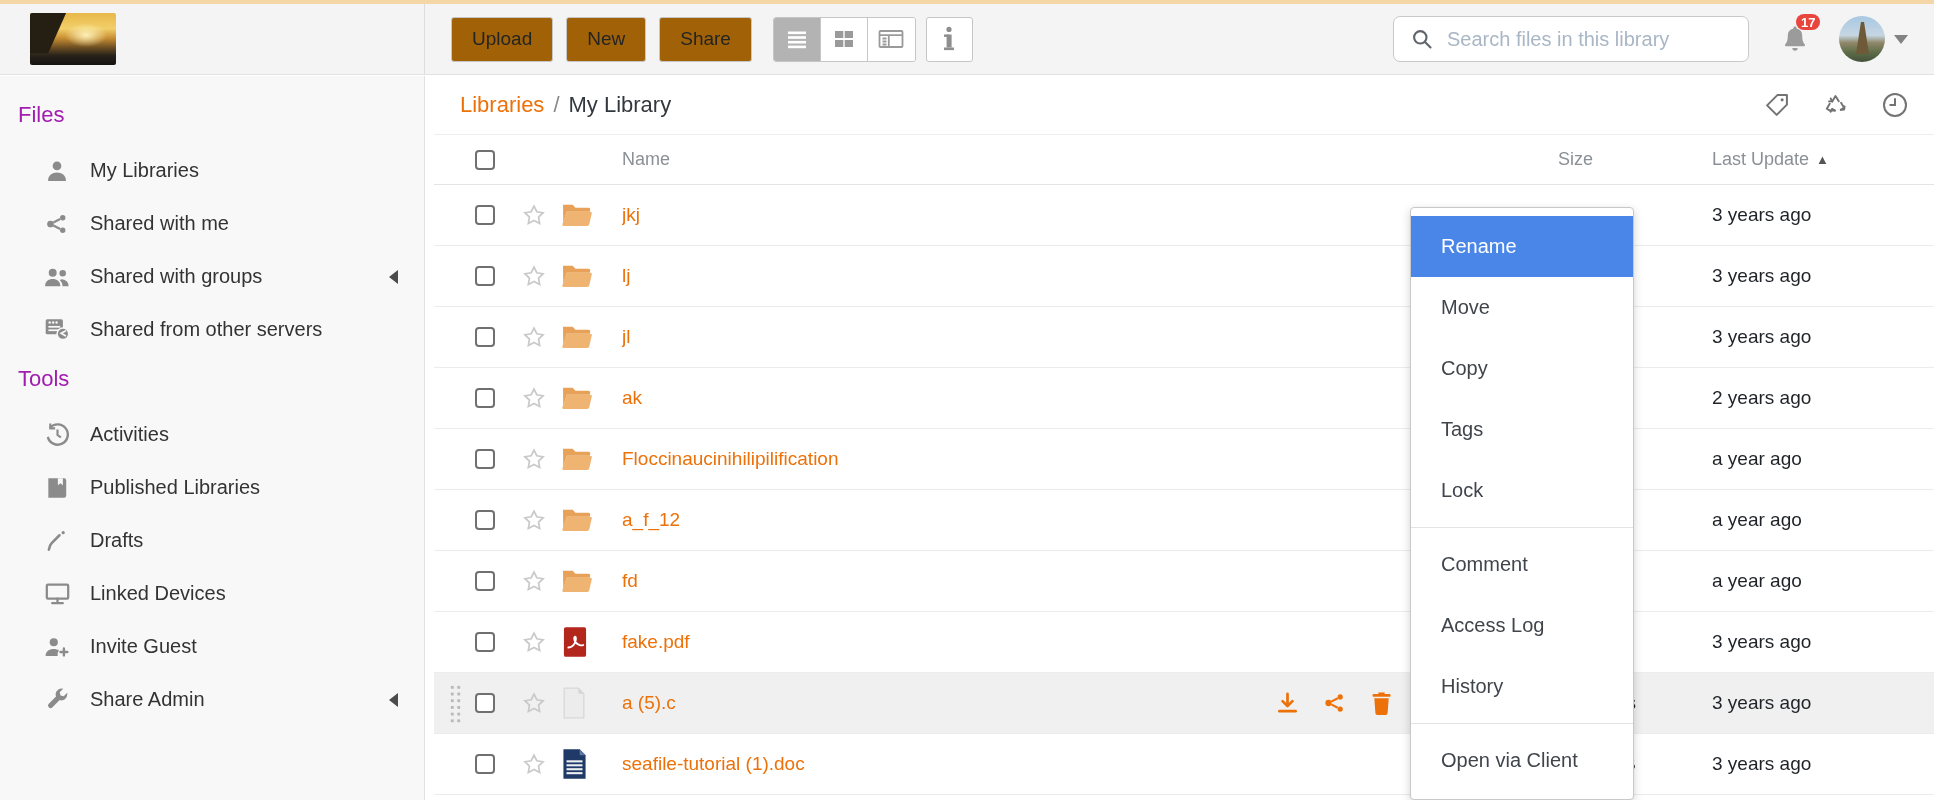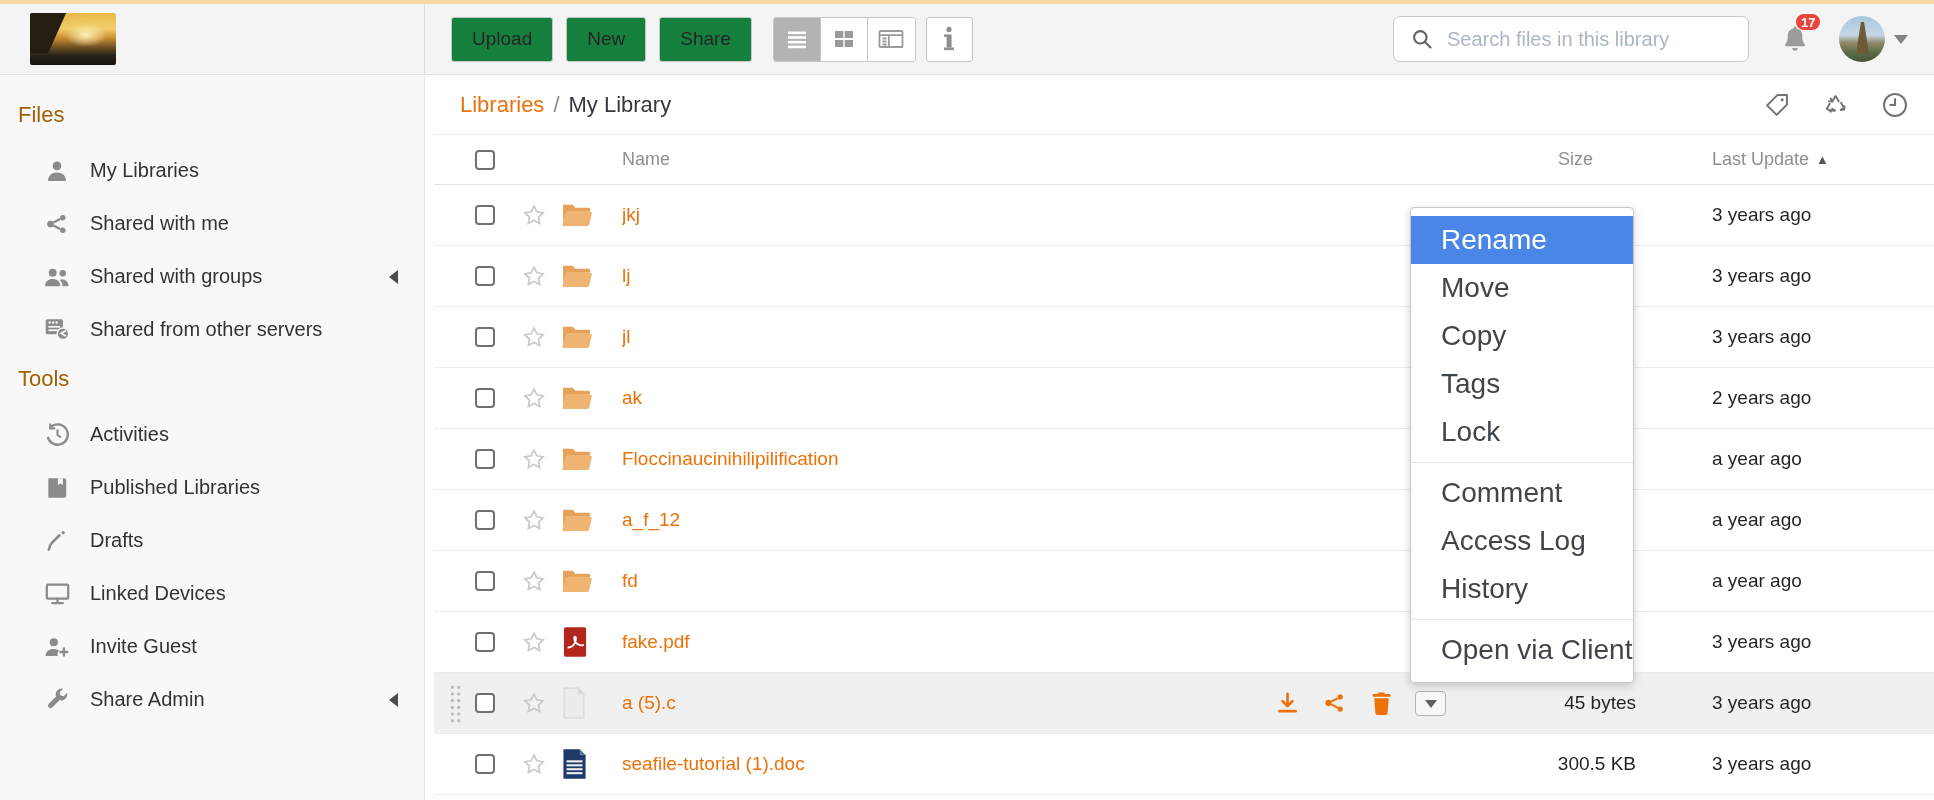--- a/index.html
+++ b/index.html
@@ -14,21 +14,21 @@
     background:#f4f4f5; border-bottom:1px solid #e2e2e3; display:flex; }
   .hleft { flex:0 0 425px; border-right:1px solid #dcdcdc; display:flex; align-items:center; padding-left:30px; }
   .logo { width:86px; height:52px; border-radius:2px; position:relative; overflow:hidden; cursor:pointer;
     background:linear-gradient(to bottom,#e8b84a 0%,#f2cf6a 30%,#c98f33 48%,#6e4f22 66%,#27211a 82%,#16130f 100%); }
   .logo::before { content:""; position:absolute; left:0; top:0; width:42%; height:78%;
     background:#251e13; clip-path:polygon(0 0,100% 0,50% 100%,0 100%); }
   .logo::after { content:""; position:absolute; left:38%; top:18%; width:46px; height:26px;
     background:radial-gradient(ellipse at center, rgba(255,244,190,.95) 0%, rgba(255,244,190,0) 65%); }
 
   .hmain { flex:1; display:flex; align-items:center; padding:0 26px; }
-  .btn { height:45px; padding:0 20px; background:#15803d; border:1px solid #c6c6c6; border-radius:3px;
+  .btn { height:45px; padding:0 20px; background:#a16207; border:1px solid #c6c6c6; border-radius:3px;
     font-size:19px; color:#242424; margin-right:13px; cursor:pointer; font-family:inherit; }
   .vgroup { display:flex; height:45px; border:1px solid #c6c6c6; border-radius:3px; overflow:hidden; margin-left:8px; }
   .vbtn { width:47px; display:flex; align-items:center; justify-content:center; background:#fff;
     border:none; border-right:1px solid #c6c6c6; cursor:pointer; color:#9a9a9a; }
   .vbtn:last-child { border-right:none; }
   .vbtn.active { background:#b3b3b4; color:#fff; }
   .infobtn { width:47px; height:45px; margin-left:10px; background:#fff; border:1px solid #c6c6c6;
     border-radius:3px; display:flex; align-items:center; justify-content:center; cursor:pointer; color:#8e8e8e; }
   .hspacer { flex:1; }
 
@@ -47,21 +47,21 @@
     cursor:pointer; flex:0 0 46px;
     background:linear-gradient(to bottom,#a8c8e2 0%,#c6d6e2 42%,#90886a 58%,#5c6b46 80%,#43523a 100%); }
   .avatar::after { content:""; position:absolute; left:17px; top:6px; width:13px; height:32px;
     background:#6e5a38; clip-path:polygon(38% 0,62% 0,100% 100%,0 100%); }
   .avcaret { width:0; height:0; border:7px solid transparent; border-top:9px solid #828282;
     margin:8px 0 0 9px; cursor:pointer; }
 
   
   .sidebar { position:absolute; left:0; top:76px; bottom:0; width:425px; background:#f8f8f9;
     border-right:1px solid #e2e2e3; }
-  .sheading { font-size:22px; color:#a16207; margin:26px 0 16px 18px; }
+  .sheading { font-size:22px; color:#a21caf; margin:26px 0 16px 18px; }
   .sheading.second { margin-top:10px; }
   .sitem { height:53px; display:flex; align-items:center; padding-left:42px; position:relative; cursor:pointer; }
   .sitem .sicon { width:30px; display:flex; justify-content:center; margin-right:18px; color:#8b8b8b; }
   .sitem .slabel { font-size:20px; color:#333; }
   .collapse { position:absolute; right:26px; width:0; height:0; border:7px solid transparent;
     border-right:9px solid #4c4c4c; cursor:pointer; }
 
   
   .main { position:absolute; left:426px; top:76px; right:0; bottom:0; background:#fff;padding-left:8px; }
   .crumbbar { height:59px; display:flex; align-items:center; padding:0 24px 0 26px; border-bottom:1px solid #ededee; }
@@ -95,21 +95,21 @@
   .actions { display:flex; align-items:center; gap:21px; margin-right:10px; color:#ed7109; }
   .actions .abtn { cursor:pointer; display:flex; }
   .caretbtn { width:31px; height:25px; border:1px solid #b5b5b5; border-radius:4px; background:#f7f7f7;
     display:flex; align-items:center; justify-content:center; cursor:pointer; }
   .caretbtn i { width:0; height:0; border:6px solid transparent; border-top:8px solid #5f5f5f; margin-top:7px; }
 
   
   .ctxmenu { position:absolute; left:1410px; top:207px; width:224px; background:#fff;
     border:1px solid #c8c8c8; border-radius:4px; box-shadow:0 3px 10px rgba(0,0,0,.18);
     padding:8px 0; z-index:50; }
-  .mi { height:48px; display:flex; align-items:center; padding-left:30px; font-size:28px;
+  .mi { height:61px; display:flex; align-items:center; padding-left:30px; font-size:20px;
     color:#40454c; cursor:pointer; }
   .mi.active { background:#4a86e8; color:#fff; }
   .mdiv { border-top:1px solid #e4e4e4; margin:6px 0; }
 
   svg { display:block; }
 </style>
 </head>
 <body>
 
 <div id="app">

